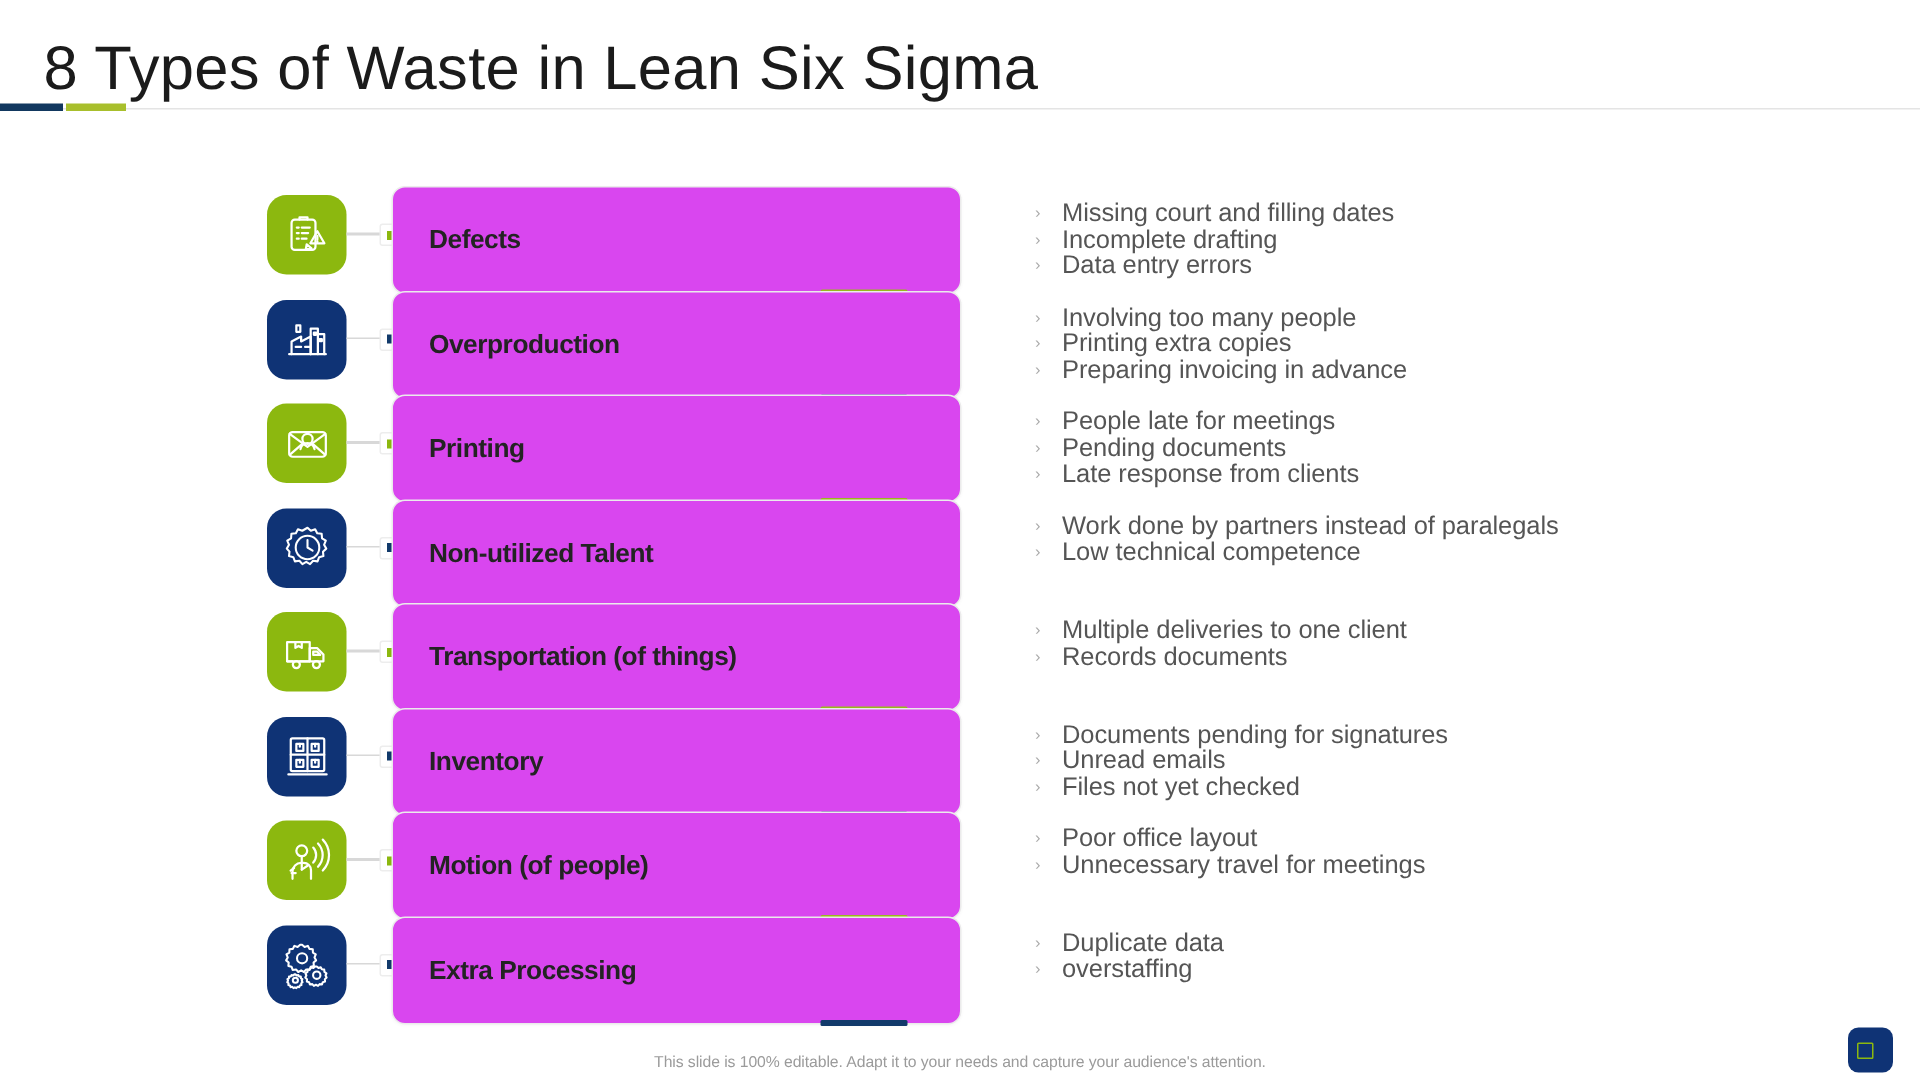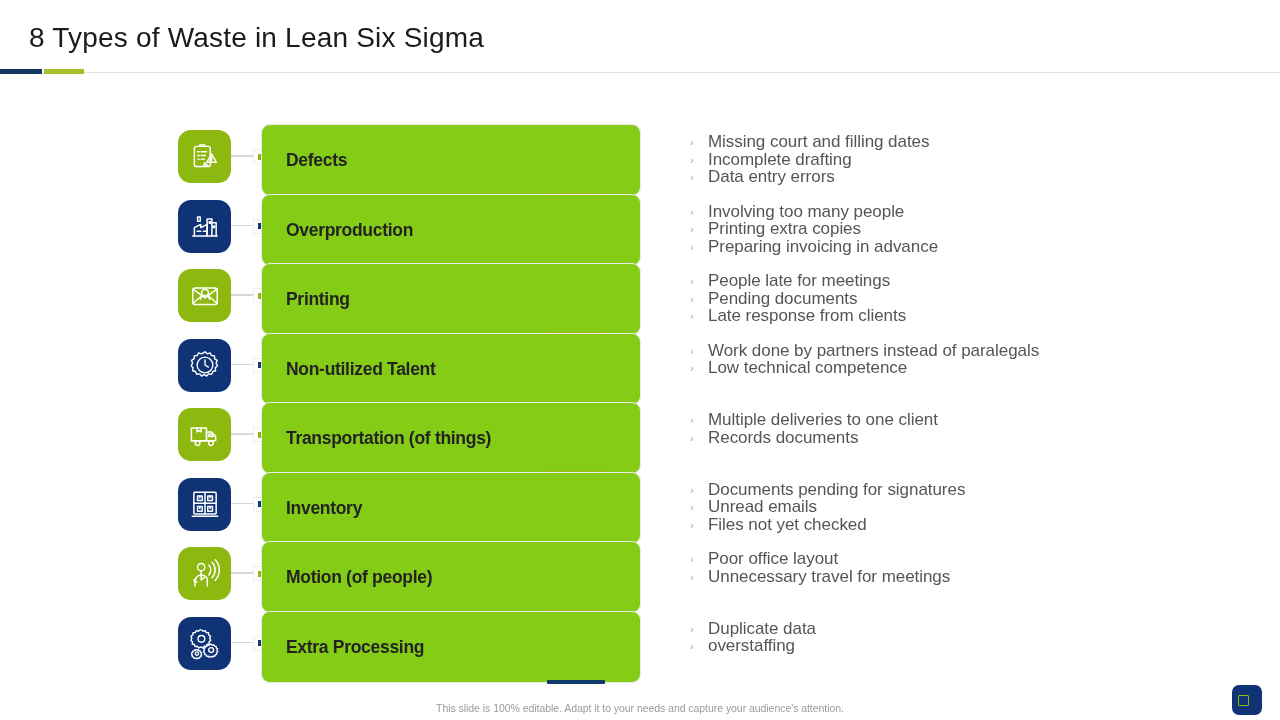--- a/index.html
+++ b/index.html
@@ -8,21 +8,21 @@
     background: #ffffff;
     font-family: "Liberation Sans", sans-serif;
     overflow: hidden;
   }
   .slide { position: relative; width: 1280px; height: 720px; background: #fff; }
 
   
   .header { position: absolute; left: 0; top: 0; width: 1280px; height: 73px; }
   .title {
     position: absolute; left: 29px; top: 22px;
-    font-size: 28px; font-weight: 400; color: #1b1b1b;
+    font-size: 41px; font-weight: 400; color: #1b1b1b;
     letter-spacing: 0.2px; white-space: nowrap;
   }
   .header-rule {
     position: absolute; left: 0; top: 72px; width: 1280px; height: 1px;
     background: #e4e4e4;
   }
   .accent-navy {
     position: absolute; left: 0; top: 69px; width: 42px; height: 5px;
     background: #12385f;
   }
@@ -60,21 +60,21 @@
     border: 1px solid #ededed; border-radius: 2px;
     display: flex; align-items: center; justify-content: center;
   }
   .marker i { display: block; width: 6px; height: 6px; }
   .marker.green i { background: #8cb80f; }
   .marker.navy  i { background: #123a6b; }
 
   .card {
     position: absolute; left: 261px; top: 0;
     width: 380px; height: 72px;
-    background: #84cc16; border: 1px solid #ebebeb;
+    background: #d946ef; border: 1px solid #ebebeb;
     border-radius: 9px;
     box-shadow: 0 1px 2px rgba(0,0,0,0.03);
   }
   .card-label {
     position: absolute; left: 24px; top: 50%;
     transform: translateY(-50%);
     font-size: 17.5px; font-weight: 700; color: #232323;
     letter-spacing: -0.3px; white-space: nowrap;
   }
   .card-underline {

